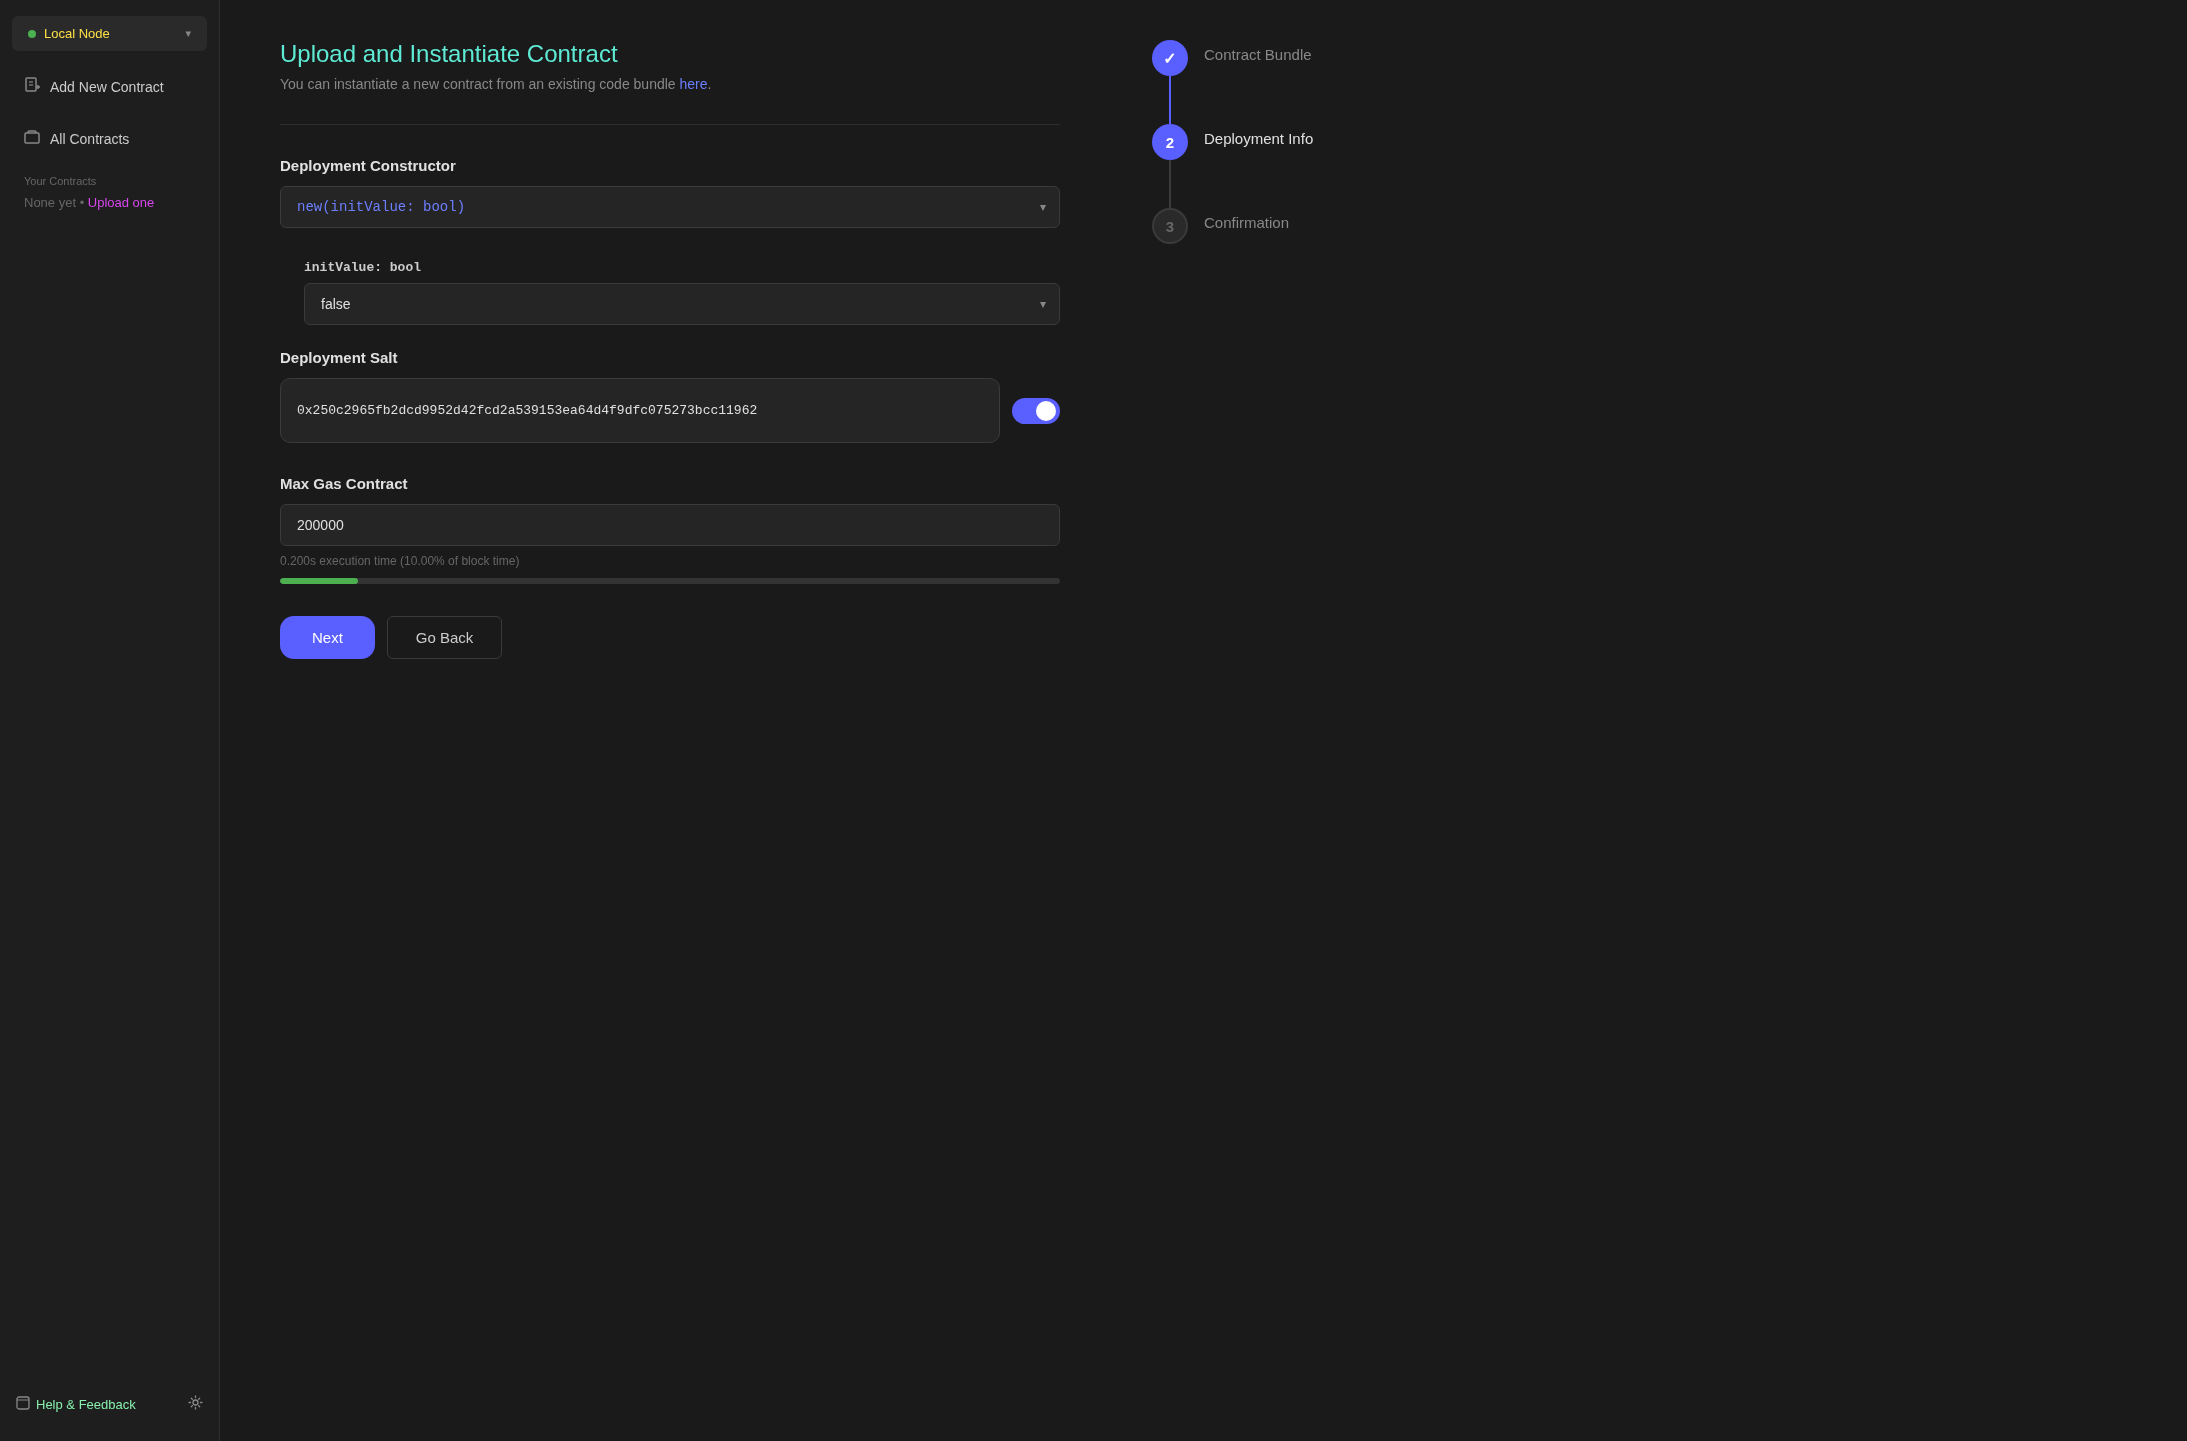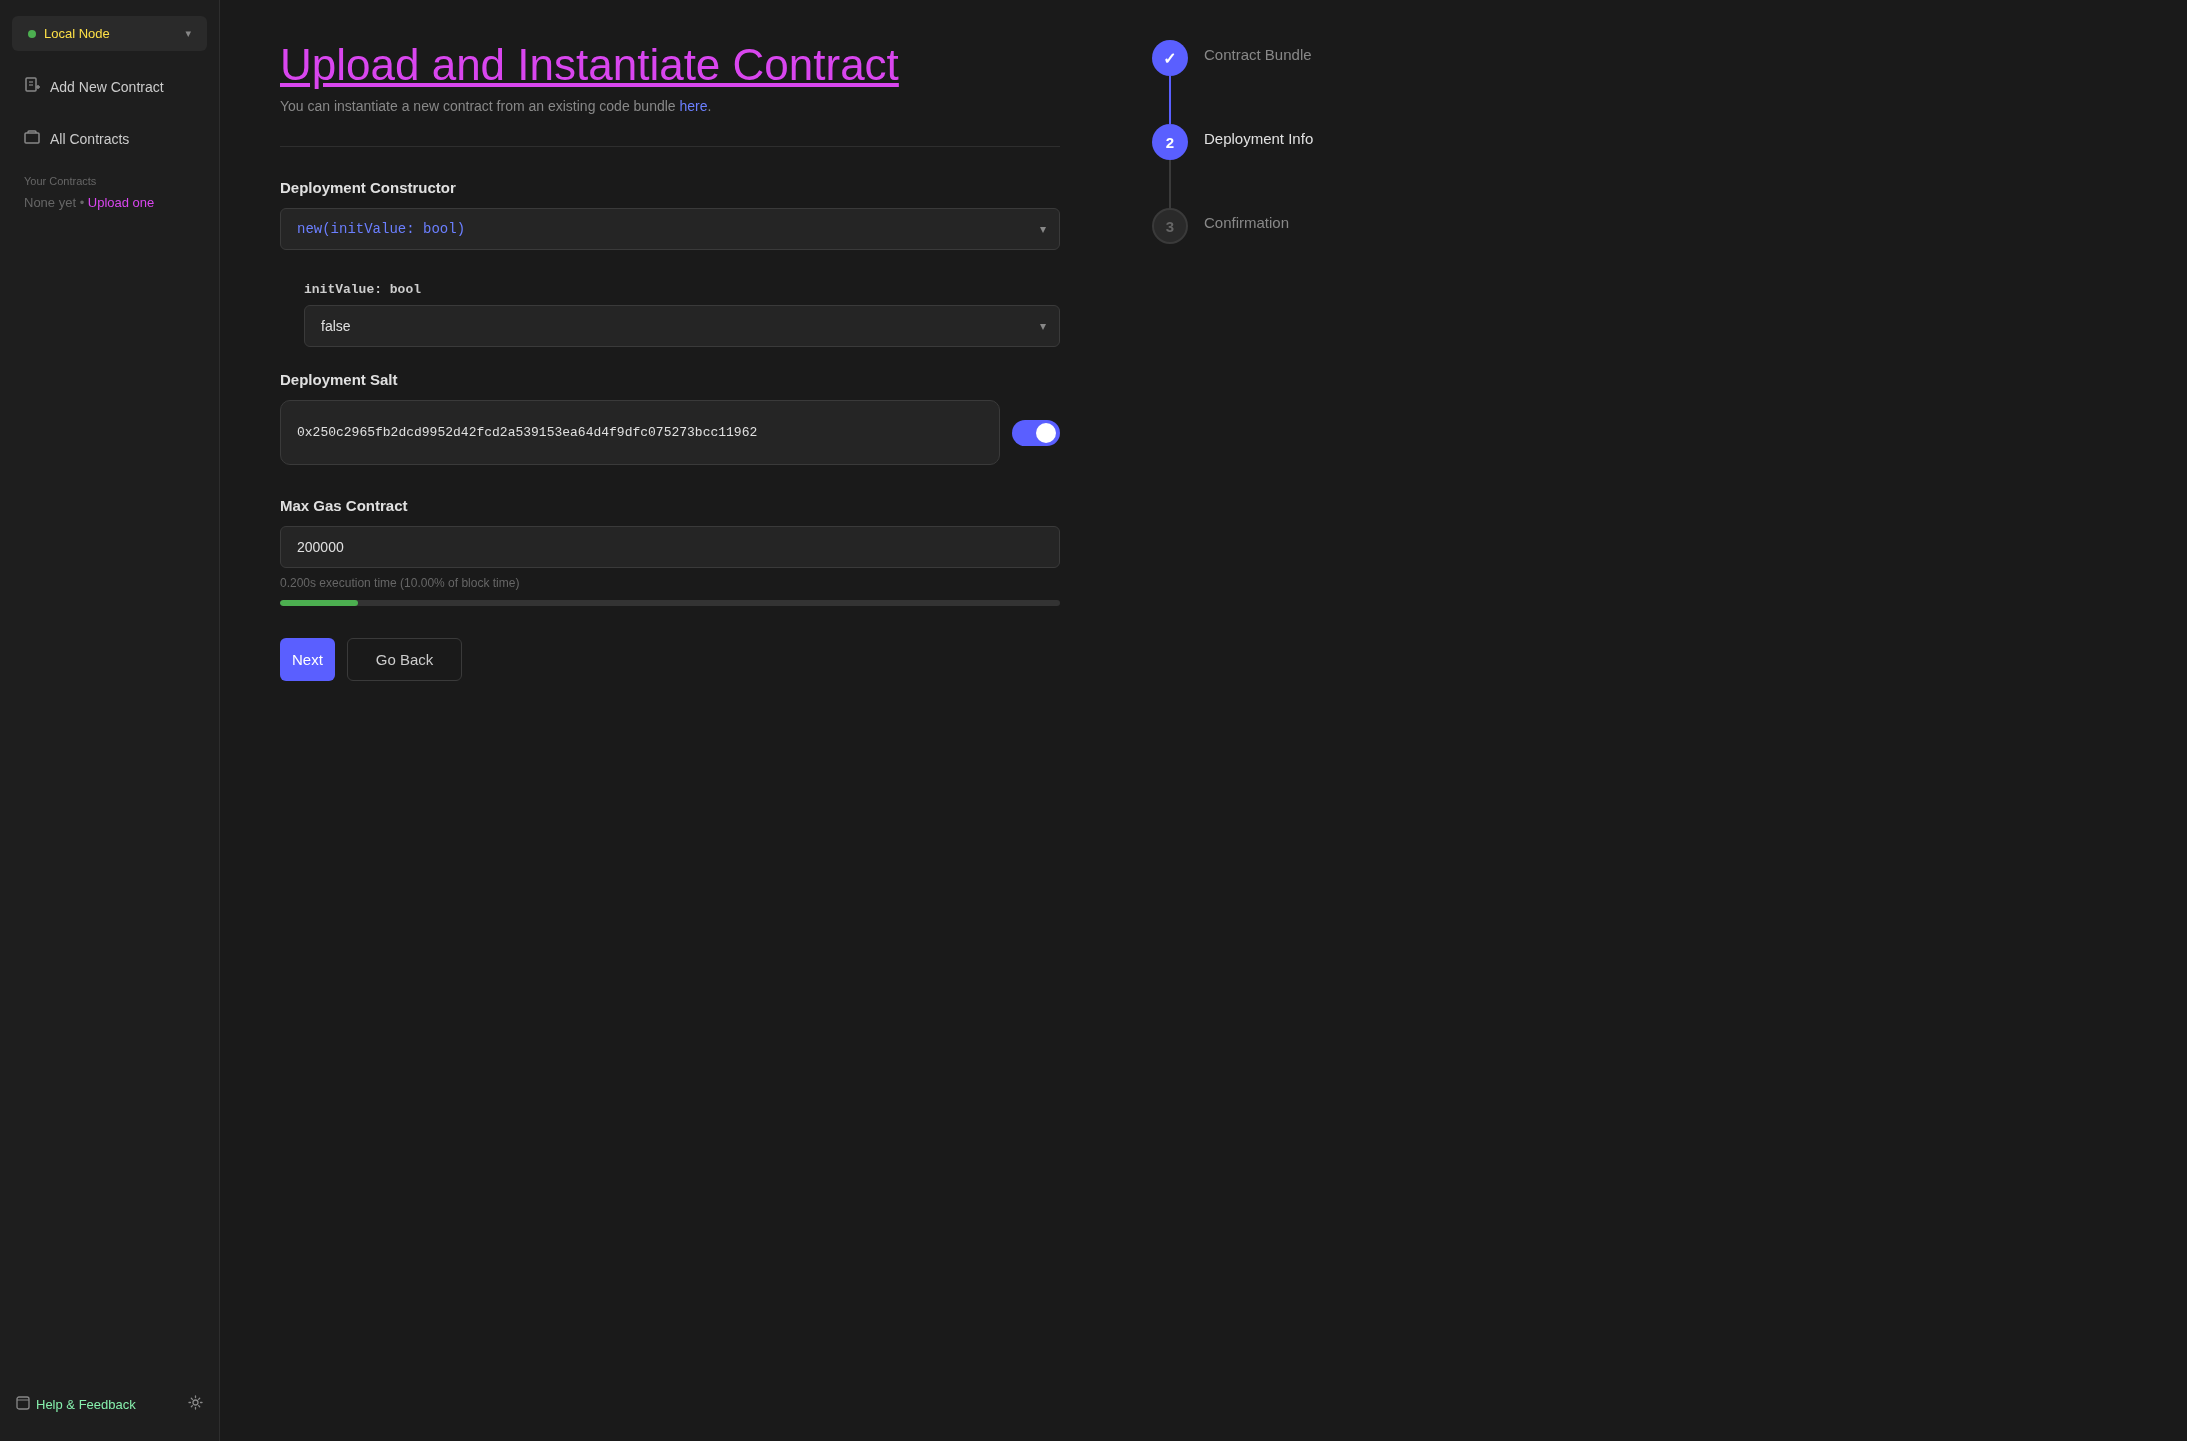--- a/index.html
+++ b/index.html
@@ -106,25 +106,24 @@
       overflow-y: auto;
       display: flex;
       flex-direction: row;
     }
     .content {
       flex: 1;
       padding: 40px 60px;
       max-width: 900px;
     }
     .page-title {
-      font-size: 44px;
+      font-size: 24px;
       font-weight: 400;
-      color: #d946ef;
+      color: #5eead4;
       margin-bottom: 8px;
-      text-decoration: underline;
     }
     .page-subtitle {
       font-size: 14px;
       color: #888;
       margin-bottom: 32px;
     }
     .page-subtitle a {
       color: #6b7fff;
       text-decoration: none;
     }
@@ -270,22 +269,22 @@
     
     .button-row {
       display: flex;
       gap: 12px;
       margin-top: 32px;
     }
     .btn-primary {
       background: #5a5fff;
       color: #fff;
       border: none;
-      border-radius: 6px;
-      padding: 12px 12px;
+      border-radius: 14px;
+      padding: 12px 32px;
       font-size: 15px;
       cursor: pointer;
       font-weight: 500;
     }
     .btn-secondary {
       background: transparent;
       color: #ccc;
       border: 1px solid #3a3a3a;
       border-radius: 6px;
       padding: 12px 28px;

